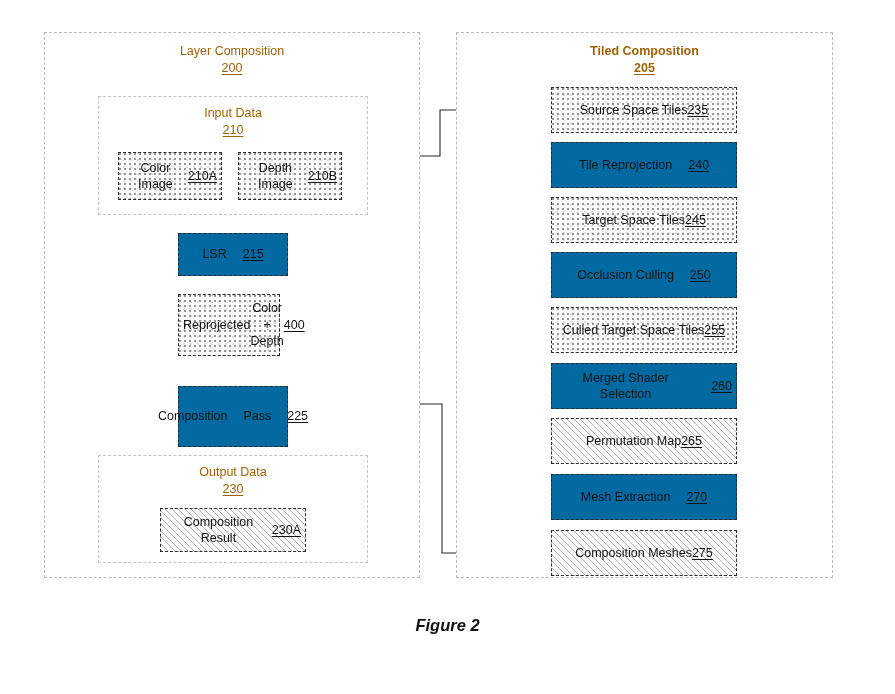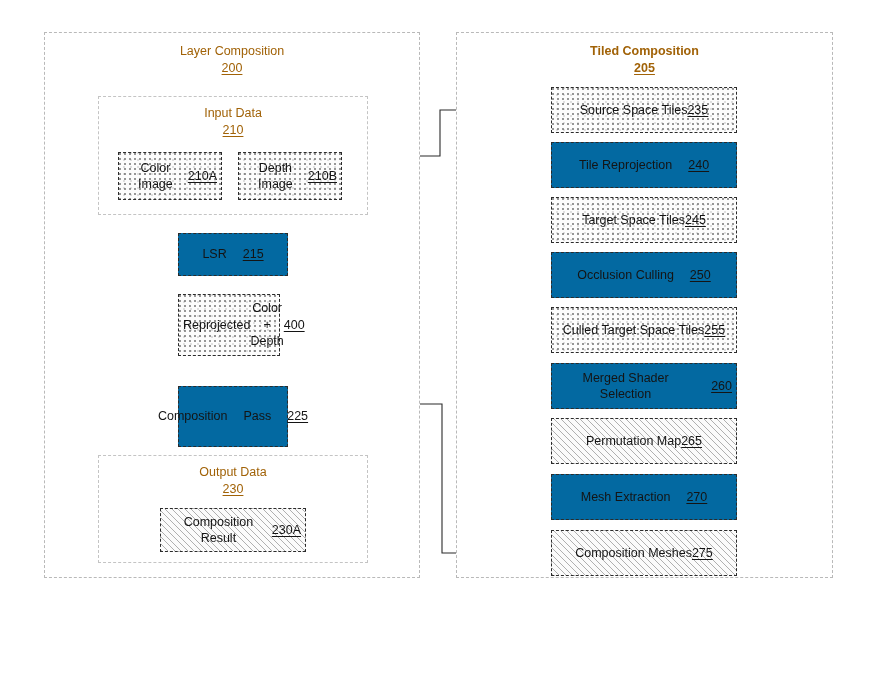--- a/index.html
+++ b/index.html
@@ -214,13 +214,14 @@
       <div class="node fill-white" style="left: 551px; top: 474px; width: 186px; height: 46px;">
         <span class="label">Mesh Extraction</span>
         <span class="ref">270</span>
       </div>
       <div class="node fill-hatch" style="left: 551px; top: 530px; width: 186px; height: 46px;">
         <span class="label">Composition Meshes</span>
         <span class="ref">275</span>
       </div>
     </div>
 
+  <div class="caption" style="top:616px;">Figure 2</div>
 </div>
 
 </body></html>

